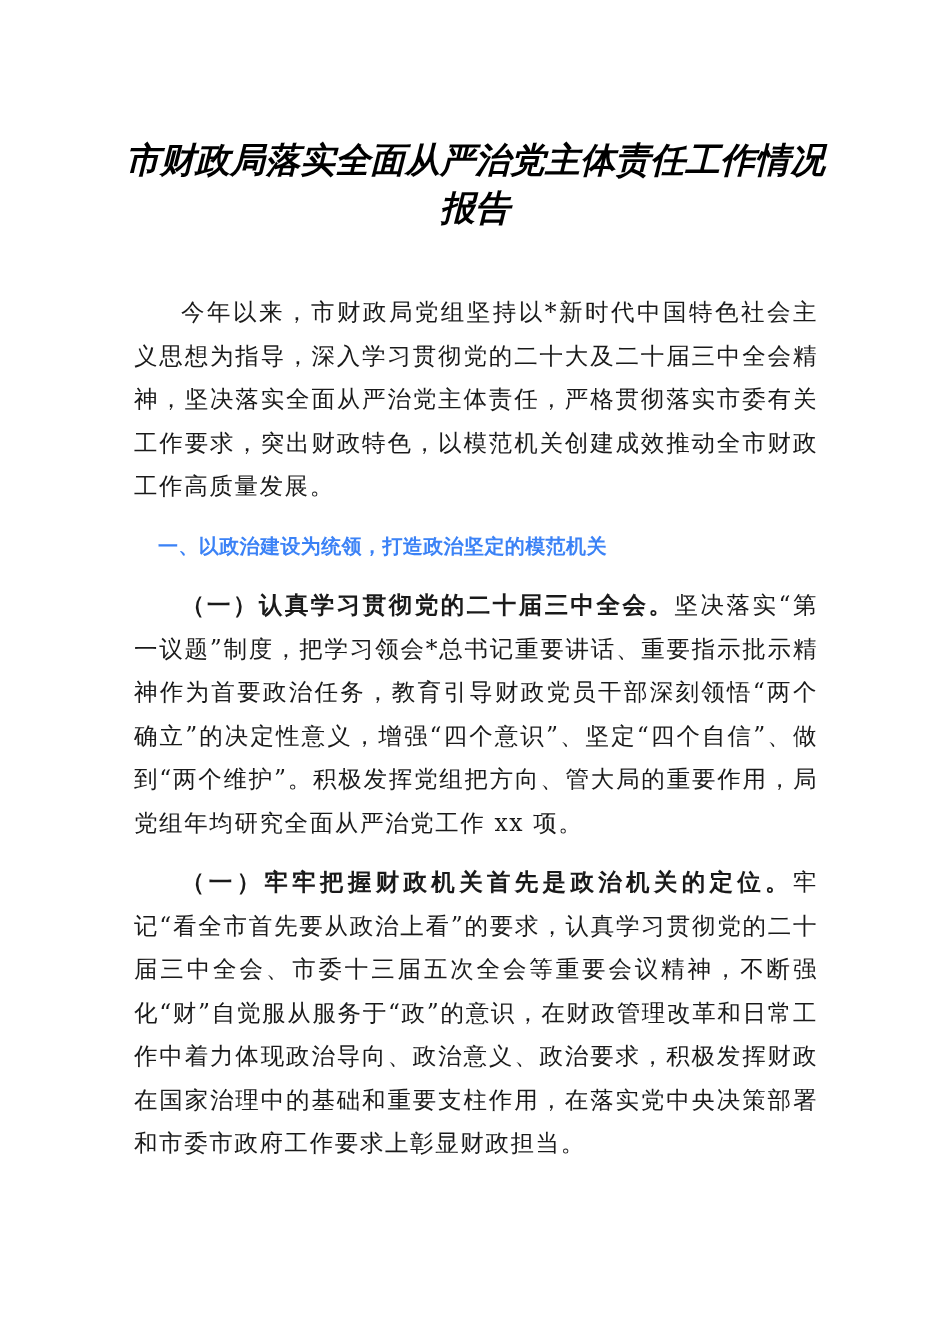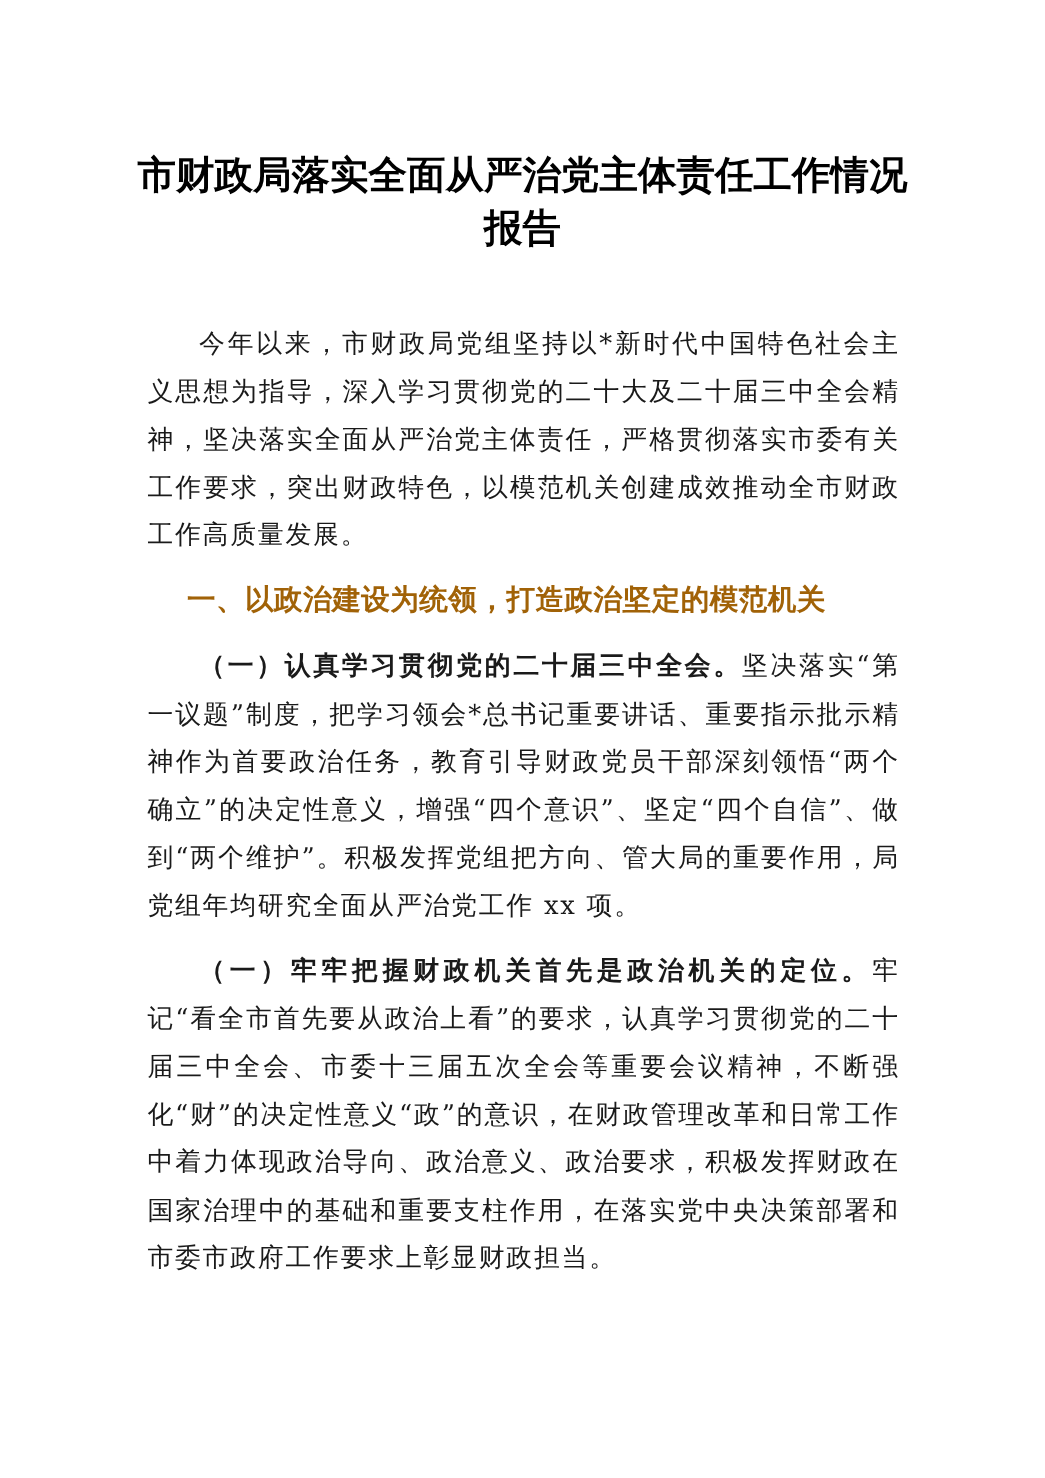--- a/index.html
+++ b/index.html
@@ -28,20 +28,21 @@
       top: 136px;
       width: 750px;
       text-align: center;
       font-family: "DejaVu Serif", "Liberation Serif", serif;
       font-weight: bold;
       font-size: 35px;
       line-height: 48px;
       letter-spacing: 0px;
       color: #000000;
       margin: 0;
+      font-style: italic;
     }
     .title span { display: block; }
     .body {
       position: absolute;
       left: 118px;
       top: 275px;
       width: 716px;
       font-family: "DejaVu Serif", "Liberation Serif", serif;
       font-size: 23.5px;
       line-height: 43.5px;
@@ -52,23 +53,23 @@
       text-indent: 2em;
       text-align: justify;
       text-align-last: left;
       letter-spacing: 1.6px;
     }
     .heading1 {
       margin: 0;
       text-indent: 2em;
       font-family: "DejaVu Sans", "Liberation Sans", sans-serif;
       font-weight: bold;
-      font-size: 26px;
+      font-size: 20px;
       letter-spacing: 0.4px;
-      color: #a16207;
+      color: #3b82f6;
     }
     .lead {
       font-weight: bold;
       font-family: "DejaVu Serif", "Liberation Serif", serif;
     }
   </style>
 </head>
 <body>
 
 <div class="page">
@@ -77,15 +78,15 @@
     <span>报告</span>
   </h1>
 
   <div class="body">
     <p class="para">今年以来，市财政局党组坚持以*新时代中国特色社会主义思想为指导，深入学习贯彻党的二十大及二十届三中全会精神，坚决落实全面从严治党主体责任，严格贯彻落实市委有关工作要求，突出财政特色，以模范机关创建成效推动全市财政工作高质量发展。</p>
 
     <p class="heading1">一、以政治建设为统领，打造政治坚定的模范机关</p>
 
     <p class="para"><span class="lead">（一）认真学习贯彻党的二十届三中全会。</span><span>坚决落实“第一议题”制度，把学习领会*总书记重要讲话、重要指示批示精神作为首要政治任务，教育引导财政党员干部深刻领悟“两个确立”的决定性意义，增强“四个意识”、坚定“四个自信”、做到“两个维护”。积极发挥党组把方向、管大局的重要作用，局党组年均研究全面从严治党工作 xx 项。</span></p>
 
-    <p class="para"><span class="lead">（一）牢牢把握财政机关首先是政治机关的定位。</span><span>牢记“看全市首先要从政治上看”的要求，认真学习贯彻党的二十届三中全会、市委十三届五次全会等重要会议精神，不断强化“财”的决定性意义“政”的意识，在财政管理改革和日常工作中着力体现政治导向、政治意义、政治要求，积极发挥财政在国家治理中的基础和重要支柱作用，在落实党中央决策部署和市委市政府工作要求上彰显财政担当。</span></p>
+    <p class="para"><span class="lead">（一）牢牢把握财政机关首先是政治机关的定位。</span><span>牢记“看全市首先要从政治上看”的要求，认真学习贯彻党的二十届三中全会、市委十三届五次全会等重要会议精神，不断强化“财”自觉服从服务于“政”的意识，在财政管理改革和日常工作中着力体现政治导向、政治意义、政治要求，积极发挥财政在国家治理中的基础和重要支柱作用，在落实党中央决策部署和市委市政府工作要求上彰显财政担当。</span></p>
   </div>
 </div>
 
 </body></html>

